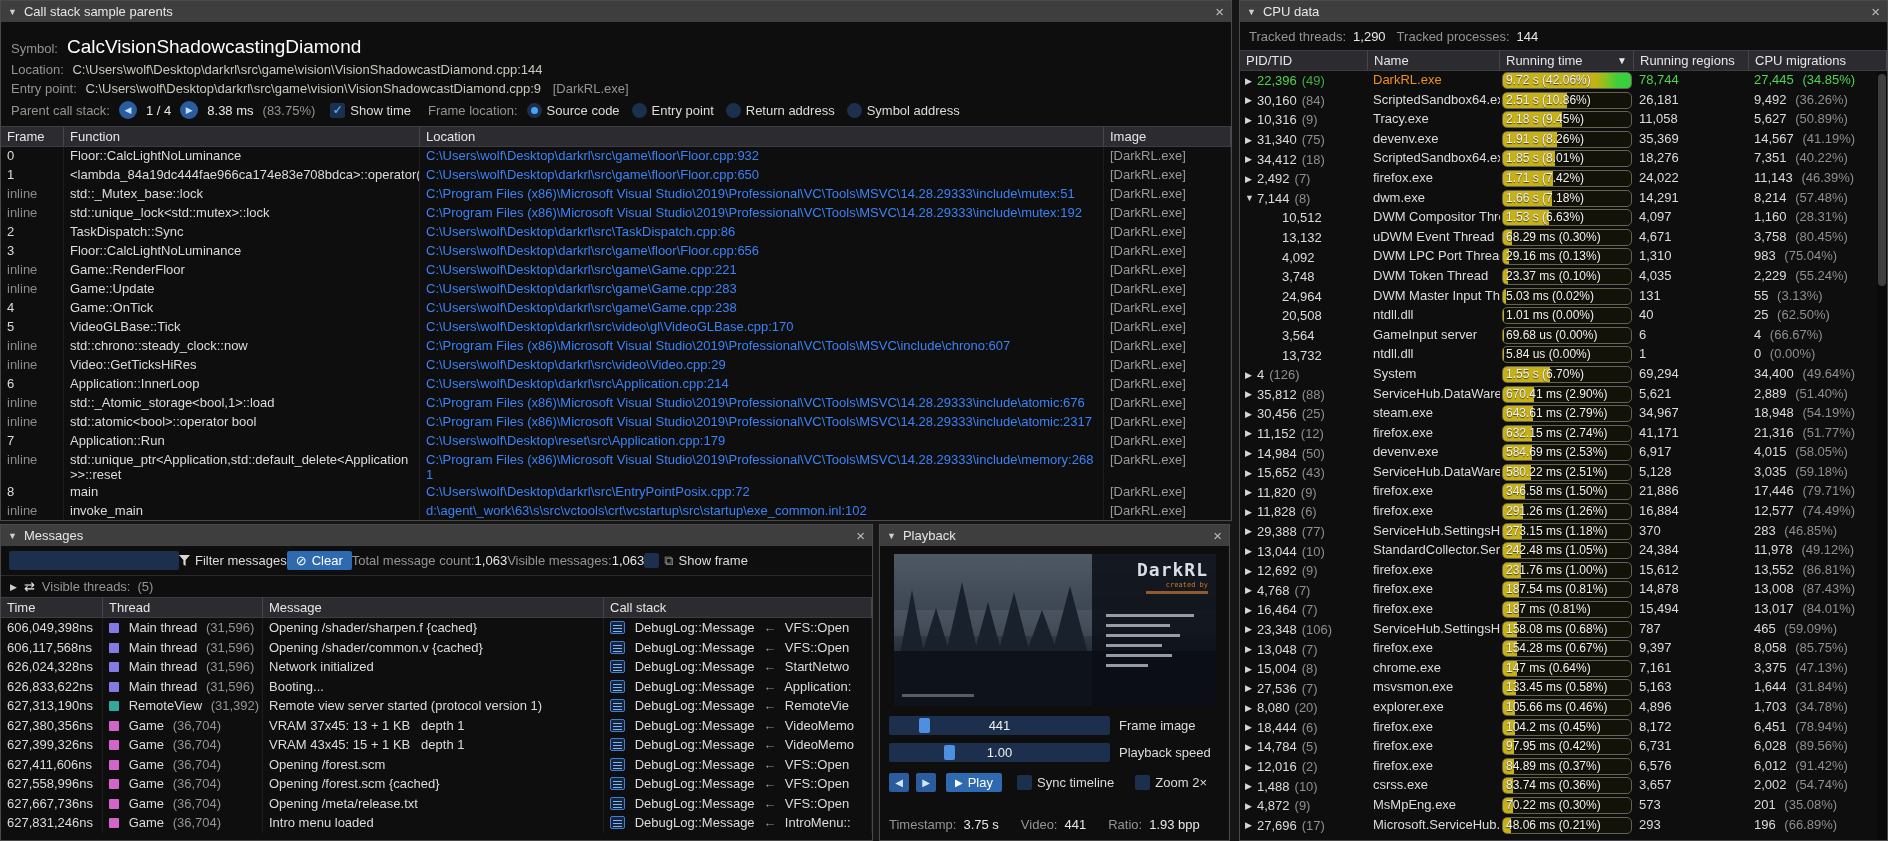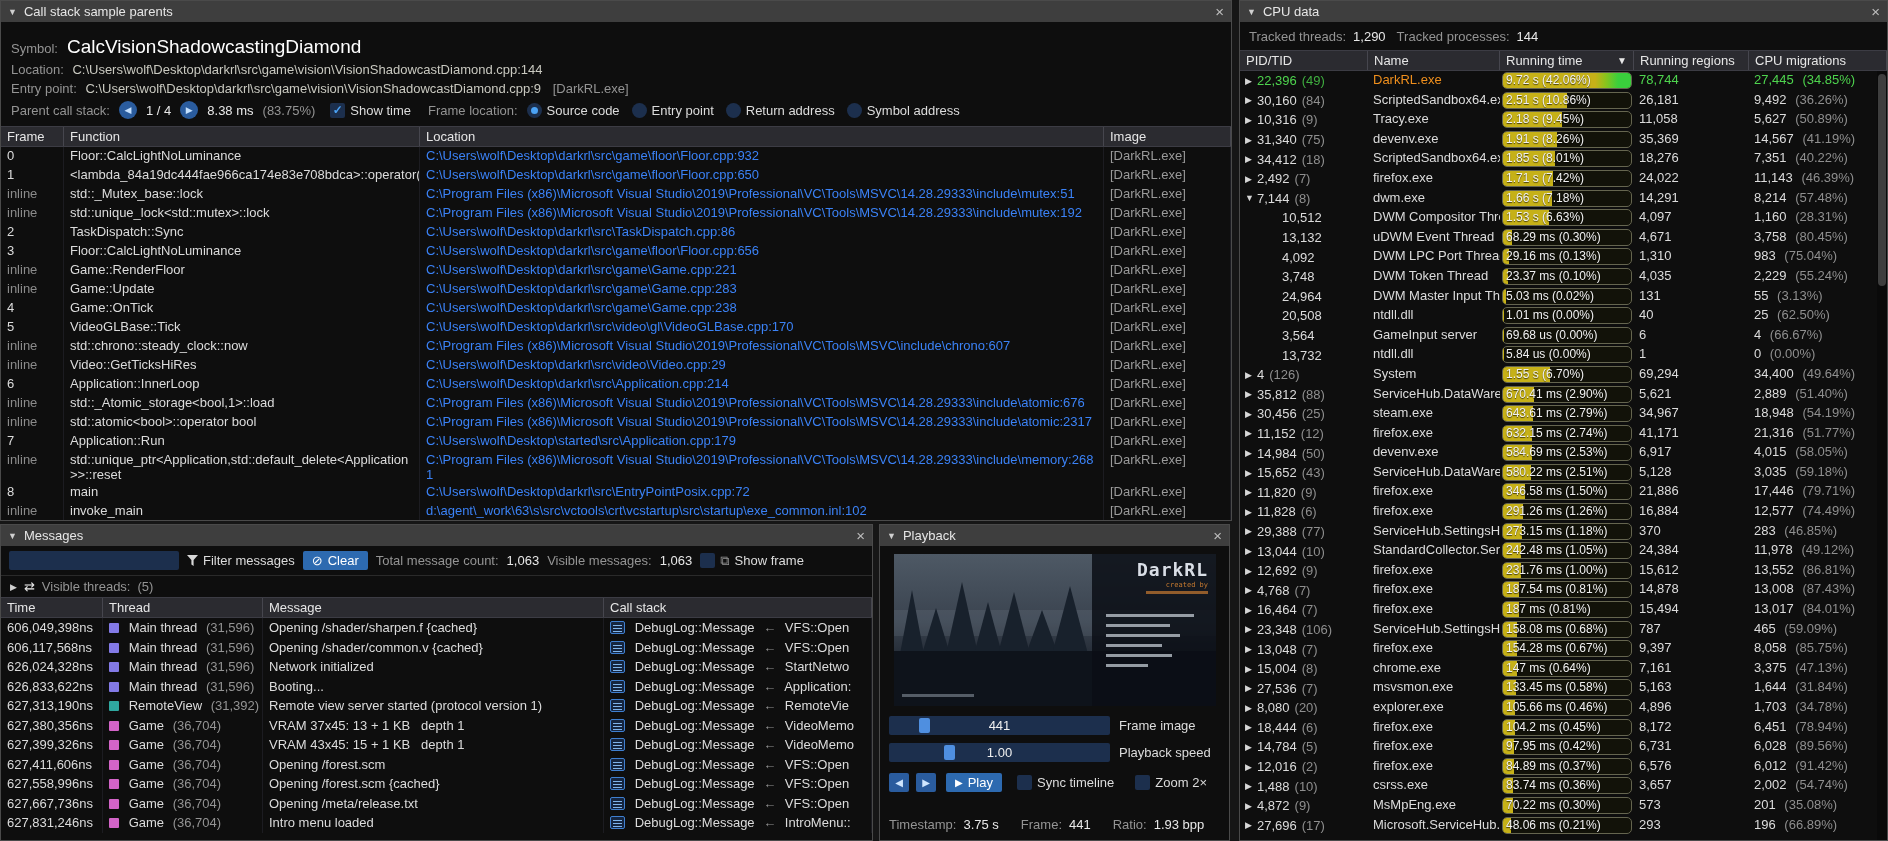--- a/index.html
+++ b/index.html
@@ -35,21 +35,21 @@
 .thead{flex:none;background:#2b2b30;border-top:1px solid #3c3c44;border-bottom:1px solid #3c3c44}
 .thead>div{padding:2px 6px;border-right:1px solid #46464e;color:#e6e6e6;white-space:nowrap;overflow:hidden}
 .cs-body{flex:1;overflow:hidden}
 .cs-row>div{padding:1px 6px;border-right:1px solid #1c1c21;min-height:19px;white-space:nowrap;overflow:hidden}
 .cs-row .fr{color:#dcdcdc}
 .cs-row .fr.inl{color:#8b8b8b}
 .cs-row .loc{color:#3b82f6}
 .cs-row .img{color:#9a9a9a}
 .cs-row.wrap .fn,.cs-row.wrap .loc{white-space:normal;word-break:break-all}
 
-.msg-controls{flex:none;display:flex;align-items:center;gap:8px;padding:5px 8px;white-space:nowrap}
+.msg-controls{flex:none;display:flex;align-items:center;padding:5px 8px;white-space:nowrap}
 .msg-threads{flex:none;display:flex;align-items:center;gap:7px;padding:3px 9px;border-top:1px solid #2a2a2a}
 .grid-msg{display:grid;grid-template-columns:102px 160px 341px 1fr}
 .msg-body{flex:1;overflow:hidden}
 .msg-row>div{padding:1px 6px;height:19.5px;line-height:17px;white-space:nowrap;overflow:hidden;border-right:1px solid #1c1c21}
 .swatch{width:10px;height:10px;display:inline-block;margin-right:6px;border-radius:1px;position:relative;top:1px}
 .csicon{width:15px;height:13px;border:1px solid #3f7fd0;border-radius:2px;background:#15253f;display:inline-block;margin-right:6px;position:relative;top:2px}
 .csicon::before{content:"";position:absolute;left:2px;right:2px;top:3px;height:1px;background:#7fb4ec;box-shadow:0 3px 0 #7fb4ec,0 6px 0 #7fb4ec}
 .arrow{margin:0 5px}
 
 .pb-body{flex:1;padding:6px 9px 5px;display:flex;flex-direction:column}
@@ -262,21 +262,21 @@
       <div class="cs-row grid-cs">
         <div class="fr inl">inline</div>
         <div class="fn">std::atomic&lt;bool&gt;::operator bool</div>
         <div class="loc">C:\Program Files (x86)\Microsoft Visual Studio\2019\Professional\VC\Tools\MSVC\14.28.29333\include\atomic:2317</div>
         <div class="img">[DarkRL.exe]</div>
       </div>
 
       <div class="cs-row grid-cs">
         <div class="fr">7</div>
         <div class="fn">Application::Run</div>
-        <div class="loc">C:\Users\wolf\Desktop\started\src\Application.cpp:179</div>
+        <div class="loc">C:\Users\wolf\Desktop\reset\src\Application.cpp:179</div>
         <div class="img">[DarkRL.exe]</div>
       </div>
 
       <div class="cs-row grid-cs wrap">
         <div class="fr inl">inline</div>
         <div class="fn">std::unique_ptr&lt;Application,std::default_delete&lt;Application&gt;&gt;::reset</div>
         <div class="loc">C:\Program Files (x86)\Microsoft Visual Studio\2019\Professional\VC\Tools\MSVC\14.28.29333\include\memory:2681</div>
         <div class="img">[DarkRL.exe]</div>
       </div>
 
@@ -589,21 +589,21 @@
       </span>
       <span class="flexrow" style="margin-left:14px">
         <span class="checkbox"></span>
         <span>Zoom 2×</span>
       </span>
     </div>
     <div class="pb-status">
       <span class="label">Timestamp:</span>
       <span class="white">3.75 s</span>
       <span class="gap"></span>
-      <span class="label">Frame:</span>
+      <span class="label">Video:</span>
       <span class="white">441</span>
       <span class="gap"></span>
       <span class="label">Ratio:</span>
       <span class="white">1.93 bpp</span>
     </div>
   </div>
 </div>
 
 <div class="panel" id="cpu">
   <div class="titlebar">

